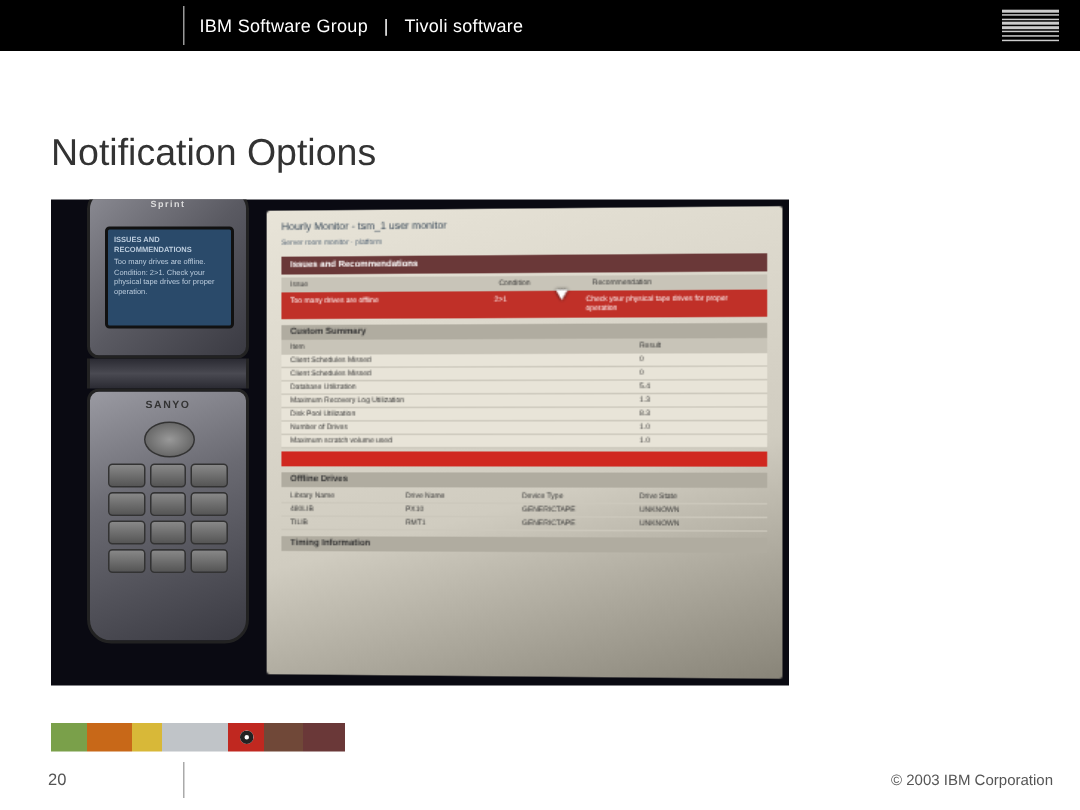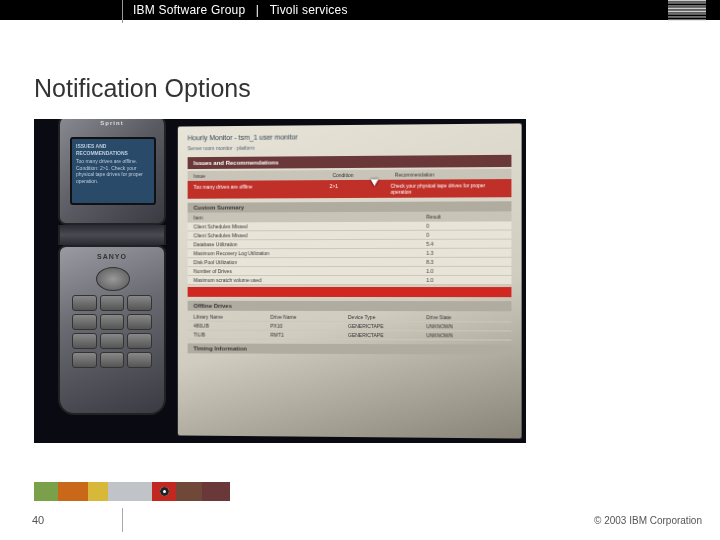--- a/index.html
+++ b/index.html
@@ -5,21 +5,21 @@
   * { margin: 0; padding: 0; box-sizing: border-box; }
   body {
     width: 720px;
     height: 540px;
     font-family: Arial, Helvetica, sans-serif;
     background: #fff;
     position: relative;
     overflow: hidden;
   }
   .header {
-    height: 20px;
+    height: 34px;
     background: #000;
     display: flex;
     align-items: center;
     color: #fff;
     font-size: 12px;
     position: relative;
   }
   .header-divider {
     width: 1px;
     height: 26px;
@@ -303,21 +303,21 @@
     margin-left: 32px;
   }
 </style>
 </head>
 <body>
 
 <div class="header">
   <div class="header-divider"></div>
   <span class="header-text">IBM Software Group</span>
   <span class="header-text" style="margin:0 7px">&nbsp;|&nbsp;</span>
-  <span class="header-text">Tivoli services</span>
+  <span class="header-text">Tivoli software</span>
   <div class="ibm-logo">
     <div class="bars">
       <div class="bar"></div>
         <div class="bar"></div>
         <div class="bar"></div>
         <div class="bar"></div>
       <div class="bar"></div>
         <div class="bar"></div>
         <div class="bar"></div>
         <div class="bar"></div>
@@ -442,16 +442,16 @@
     <div style="width: 24px; background: rgb(122, 160, 74);"></div>
     <div style="width: 30px; background: rgb(200, 104, 24);"></div>
     <div style="width: 20px; background: rgb(216, 184, 56);"></div>
     <div style="width: 44px; background: rgb(192, 196, 200);"></div>
     <div style="width:24px;background:#c02820;display:flex;align-items:center;justify-content:center">
         <span style="width:9px;height:9px;border-radius:50%;background:#fff;display:block;box-shadow:inset 0 0 0 3px #222"></span>
       </div>
     <div style="width: 26px; background: rgb(112, 72, 56);"></div>
     <div style="width: 28px; background: rgb(106, 56, 56);"></div>
   </div>
-  <div class="slide-num">40</div>
+  <div class="slide-num">20</div>
   <div class="foot-divider"></div>
   <div class="copyright">© 2003 IBM Corporation</div>
 </div>
 
 </body></html>

